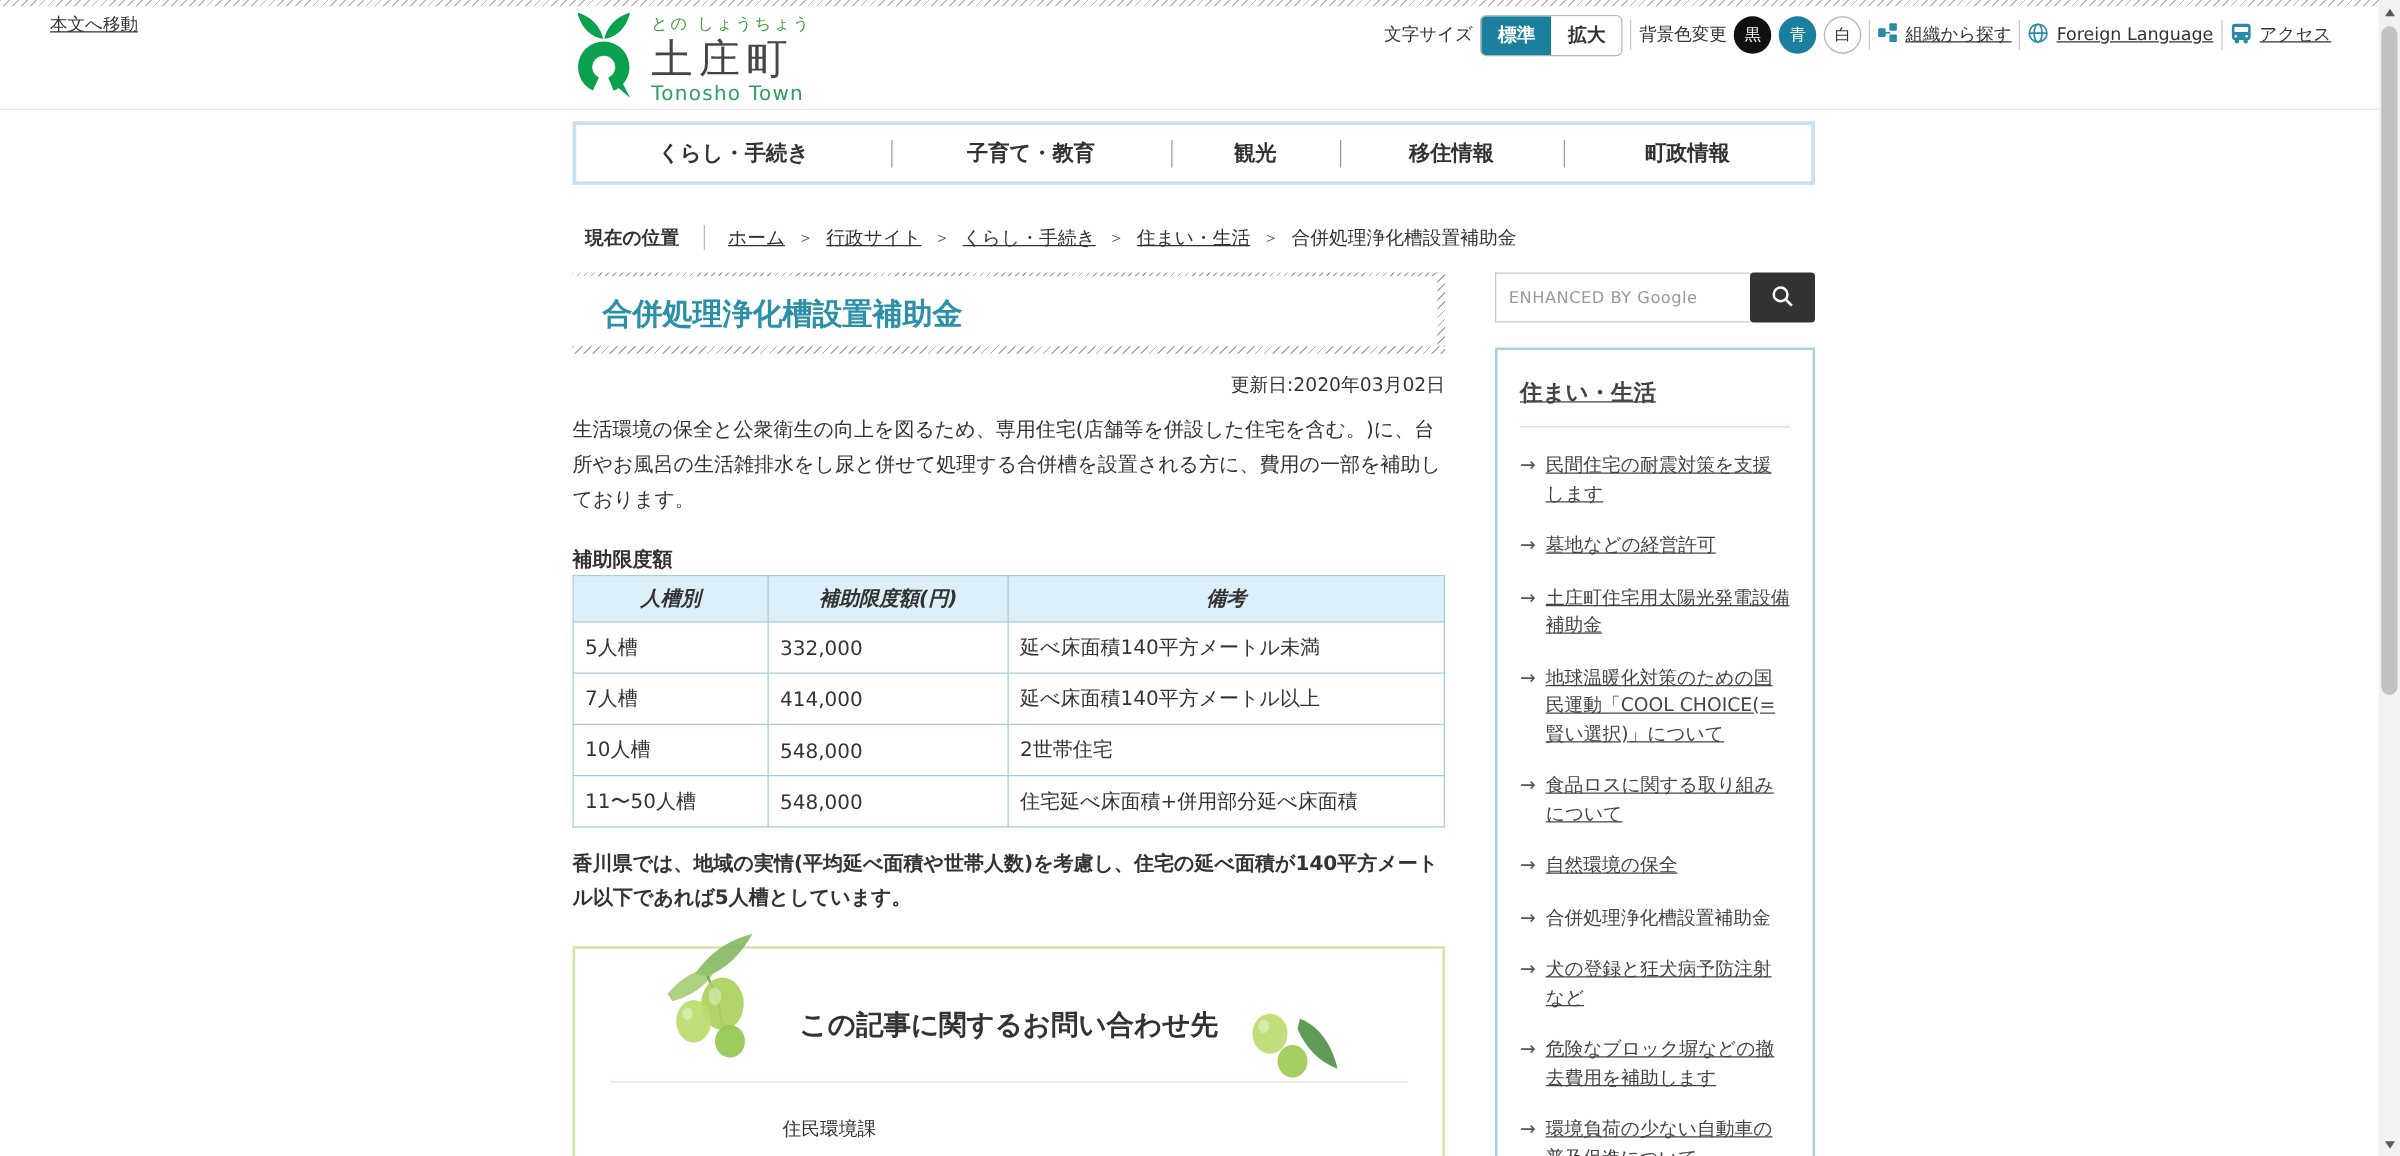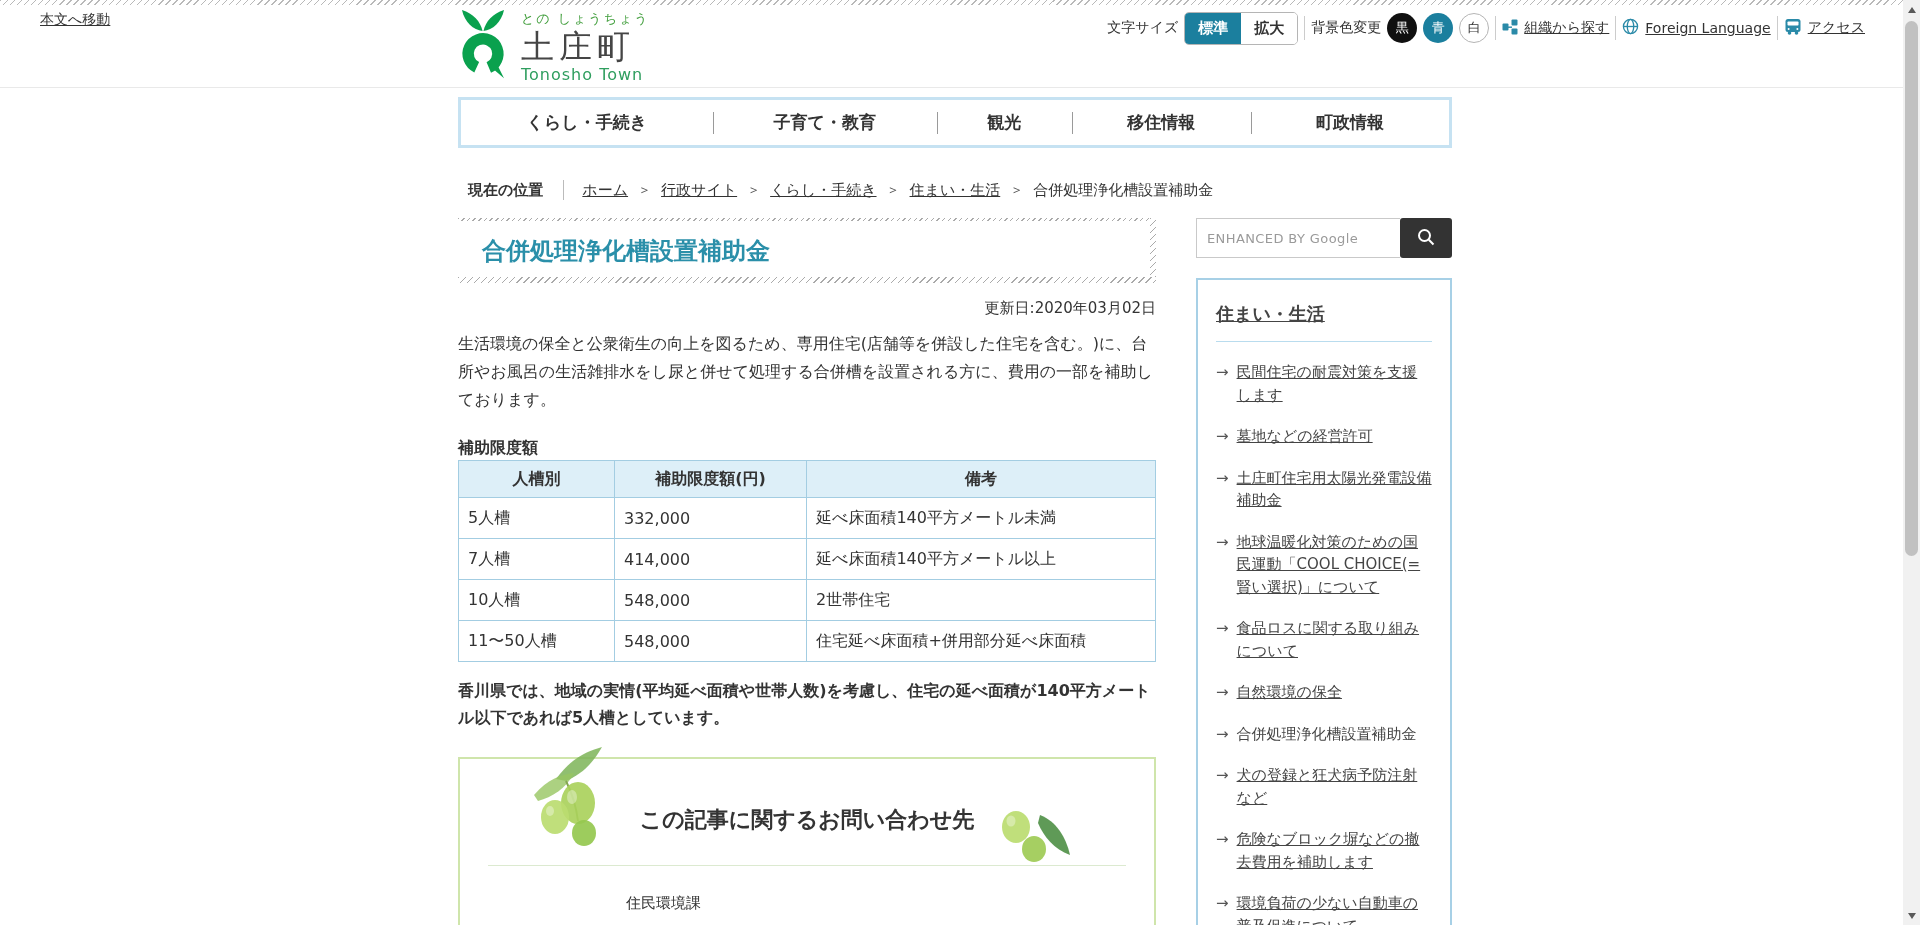--- a/index.html
+++ b/index.html
@@ -62,21 +62,21 @@
   .title-box::after { content:""; position:absolute; bottom:0; left:0; right:0; height:6px;
     background:repeating-linear-gradient(135deg,#aaa 0 1px,#fff 1px 5px); }
   .title-box .rstrip { position:absolute; top:0; right:0; bottom:0; width:6px;
     background:repeating-linear-gradient(135deg,#aaa 0 1px,#fff 1px 5px); }
   .page-title { font-size:24px; font-weight:bold; color:#2a8fa9; }
   .updated { text-align:right; font-size:15px; margin:16px 0 12px; }
   .intro { font-size:16px; line-height:1.75; margin-bottom:24px; }
   .caption { font-size:16px; font-weight:bold; margin-bottom:1px; }
   table { width:100%; border-collapse:collapse; font-size:16px; }
   th,td { border:1px solid #a3cde2; }
-  th { background:#ddeff8; height:37px; text-align:center; font-weight:bold; }
+  th { background:#ddeff8; height:37px; text-align:center; font-weight:bold;font-style:italic; }
   td { height:41px; padding-left:9px; background:#fff; }
   .c1{width:156px;} .c2{width:192px;}
   .note { font-size:16px; font-weight:bold; line-height:1.7; margin:15px 0 26px; }
 
   .contact { position:relative; border:2px solid #cfe5ab; padding:46px 24px 30px; }
   .contact-title { text-align:center; font-size:22px; font-weight:bold; }
   .contact-divider { border:none; border-top:1px solid #dcead0; margin:30px 4px 24px; }
   .contact-body { margin-left:142px; font-size:15px; line-height:1.75; }
   .contact-dept { margin-bottom:24px; }
   .olive-left  { position:absolute; top:-14px; left:62px; }

